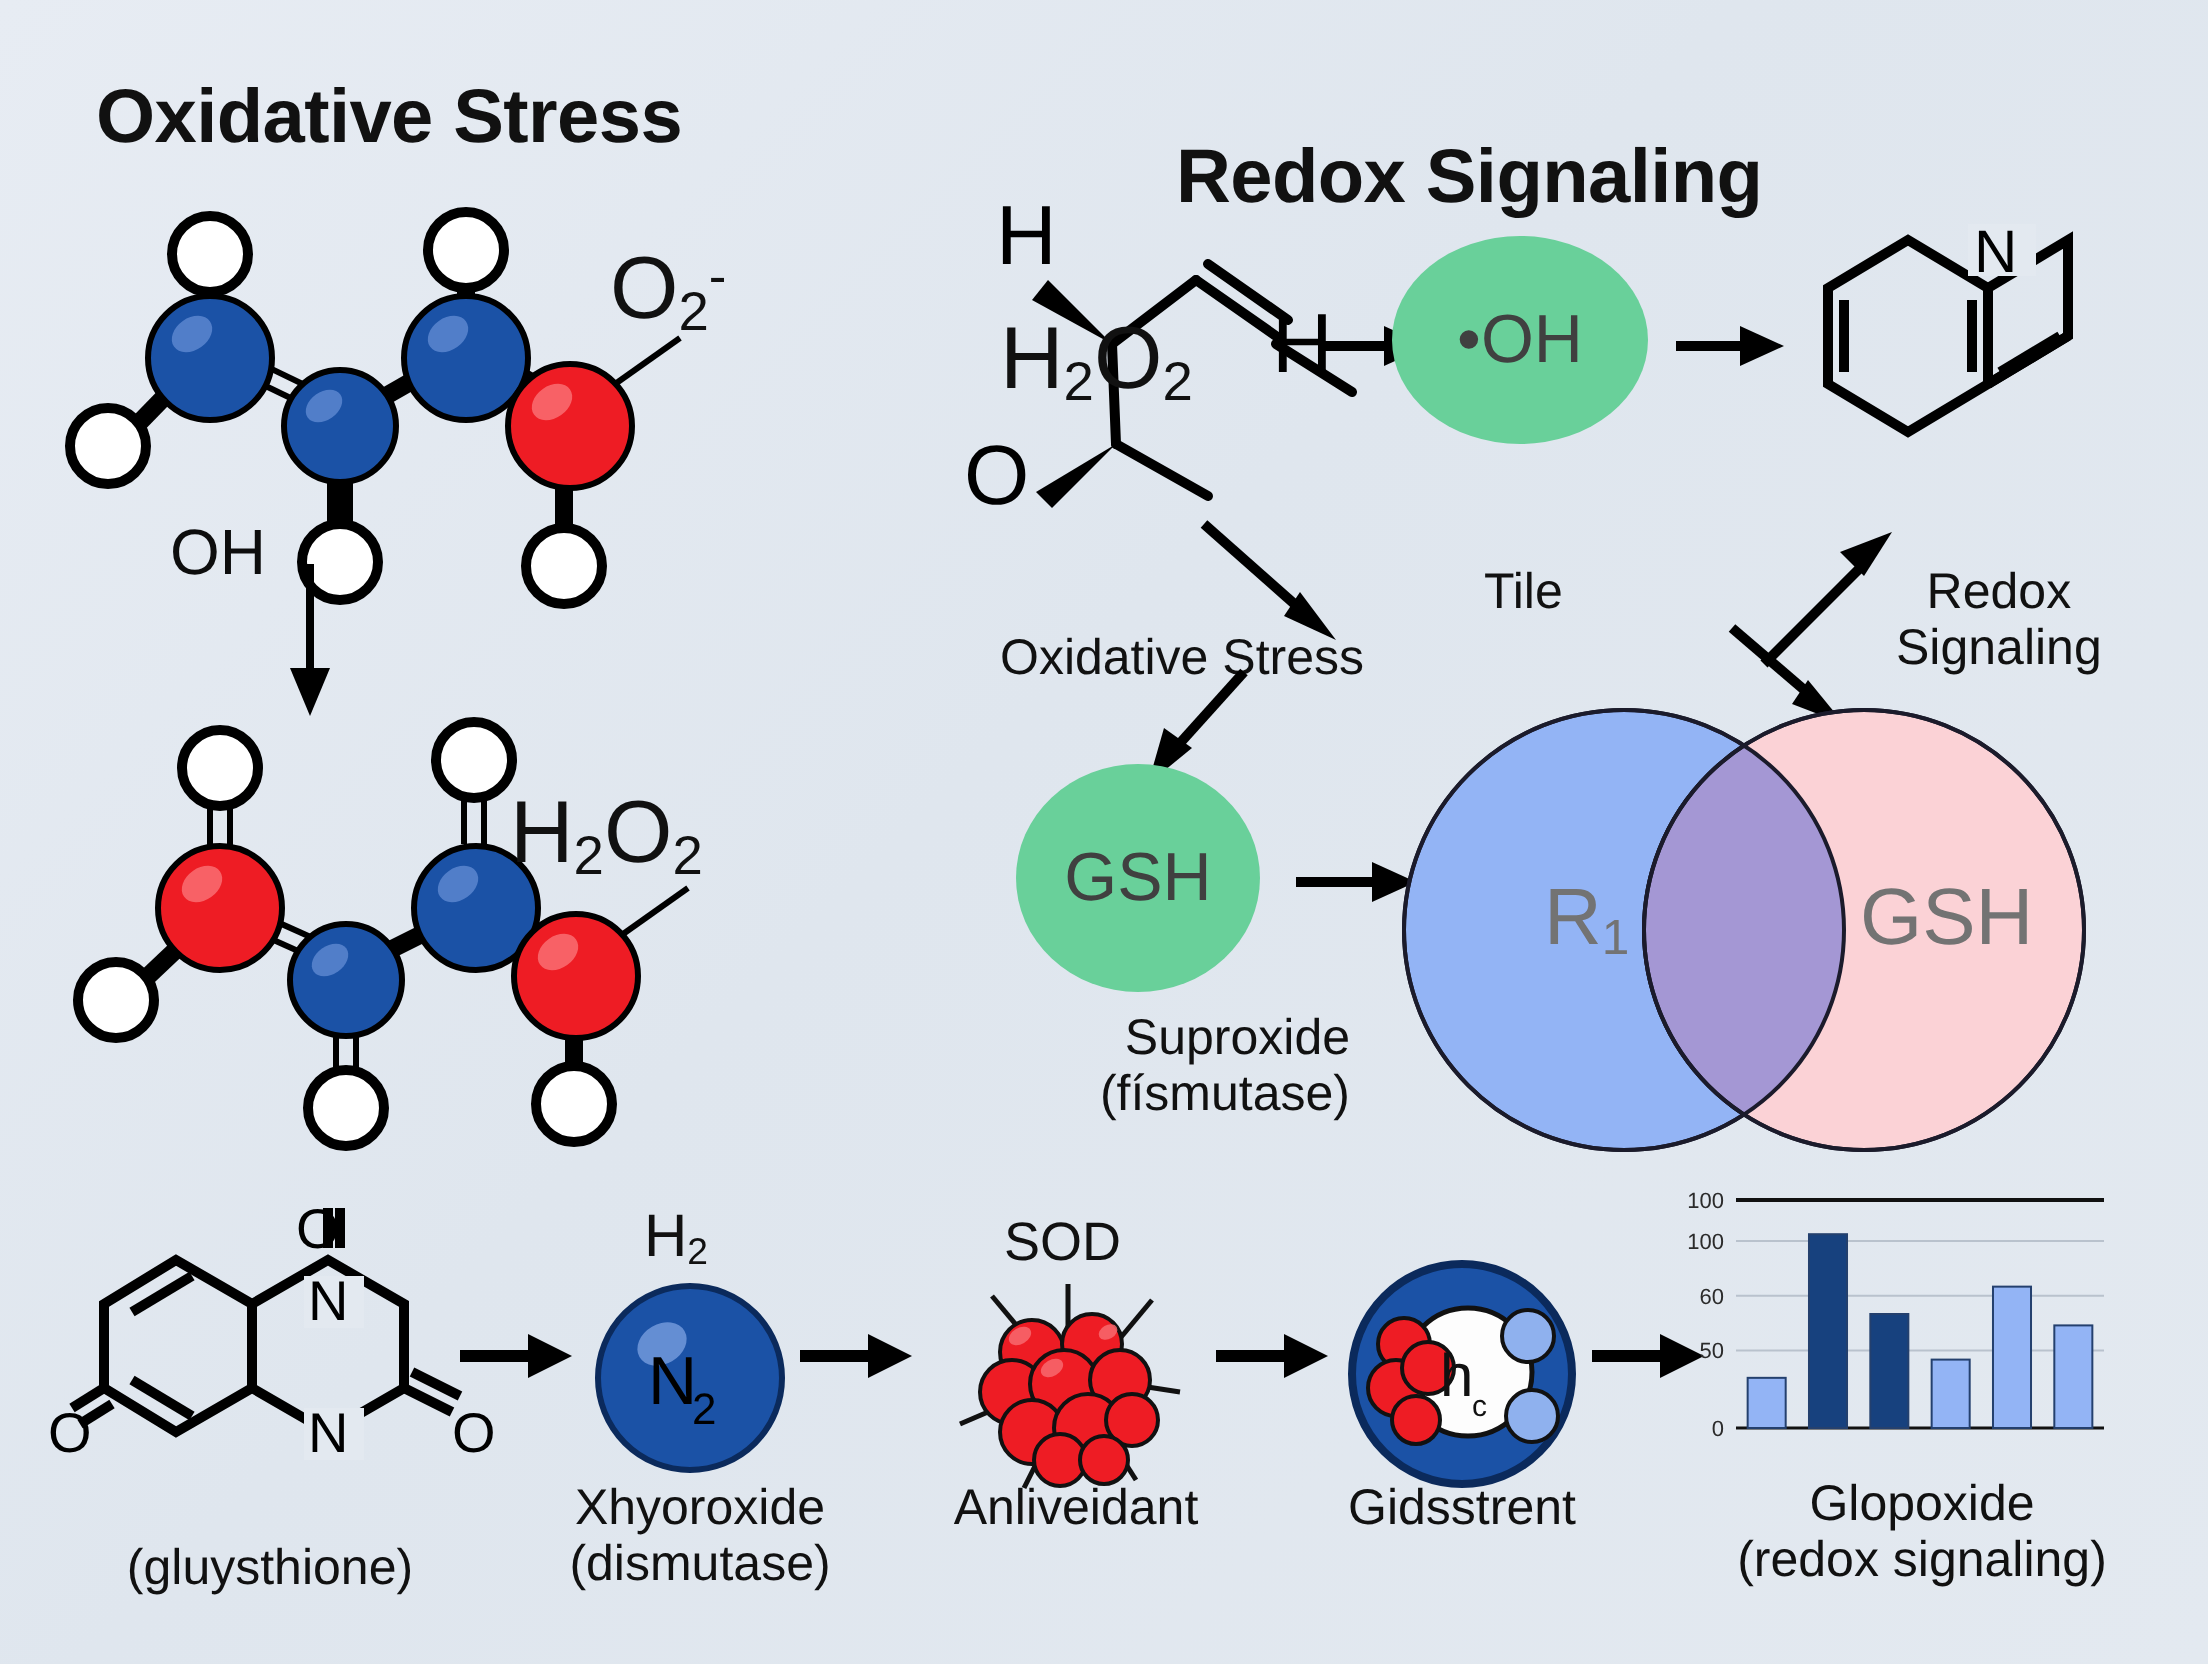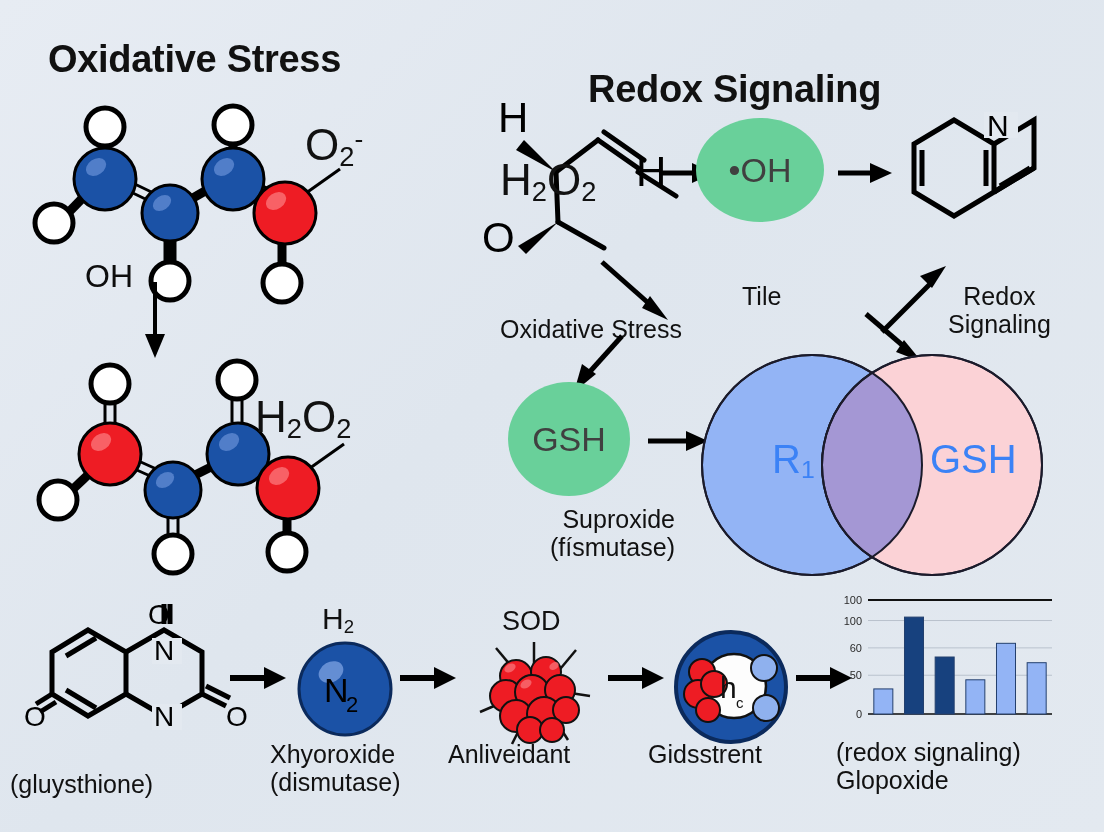--- a/index.html
+++ b/index.html
@@ -12,26 +12,27 @@
     position:relative;
   }
   .stage{position:absolute;inset:0;}
   .abs{position:absolute;}
   .title{
     font-size:38px;font-weight:700;letter-spacing:-0.3px;color:#111;
     white-space:nowrap;
   }
   .caption{
     font-size:25px;font-weight:400;color:#111;white-space:nowrap;line-height:1.12;
+    text-align:center;
   }
   .formula{font-size:44px;font-weight:400;color:#111;white-space:nowrap;}
   .formula sub{font-size:0.62em;vertical-align:-0.22em;}
   .formula sup{font-size:0.6em;vertical-align:0.45em;}
   .blob-label{font-size:34px;font-weight:500;color:#404040;white-space:nowrap;}
-  .venn-label{font-size:40px;font-weight:400;color:#3b82f6;white-space:nowrap;}
+  .venn-label{font-size:40px;font-weight:400;color:#737373;white-space:nowrap;}
   .venn-label sub{font-size:0.62em;vertical-align:-0.2em;}
   svg{display:block;overflow:visible;}
   .chart-tick{font-size:11px;fill:#2b2b2b;font-family:"Liberation Sans",sans-serif;}
 </style>
 </head>
 <body>
 
 <div class="stage">
 
   <div class="abs title" style="left:48px;top:38px;">Oxidative Stress</div>
@@ -405,17 +406,17 @@
         <rect x="47.82666666666667" y="96.92" width="19.013333333333335" height="25.08" fill="#93b4f5" stroke="#24406e" stroke-width="1"></rect>
         <rect x="78.49333333333334" y="25.10000000000001" width="19.013333333333335" height="96.89999999999999" fill="#17417e" stroke="#24406e" stroke-width="1"></rect>
         <rect x="109.16000000000001" y="65" width="19.013333333333335" height="57" fill="#17417e" stroke="#24406e" stroke-width="1"></rect>
         <rect x="139.82666666666665" y="87.80000000000001" width="19.013333333333335" height="34.19999999999999" fill="#93b4f5" stroke="#24406e" stroke-width="1"></rect>
         <rect x="170.49333333333334" y="51.32000000000001" width="19.013333333333335" height="70.67999999999999" fill="#93b4f5" stroke="#24406e" stroke-width="1"></rect>
         <rect x="201.16" y="70.69999999999999" width="19.013333333333335" height="51.30000000000001" fill="#93b4f5" stroke="#24406e" stroke-width="1"></rect>
       </svg>
   </div>
 
   <div class="abs caption" style="left:836px;top:738px;width:250px;">
+    <div>Glopoxide</div>
     <div>(redox signaling)</div>
-    <div>Glopoxide</div>
   </div>
 
 </div>
 
 </body></html>

